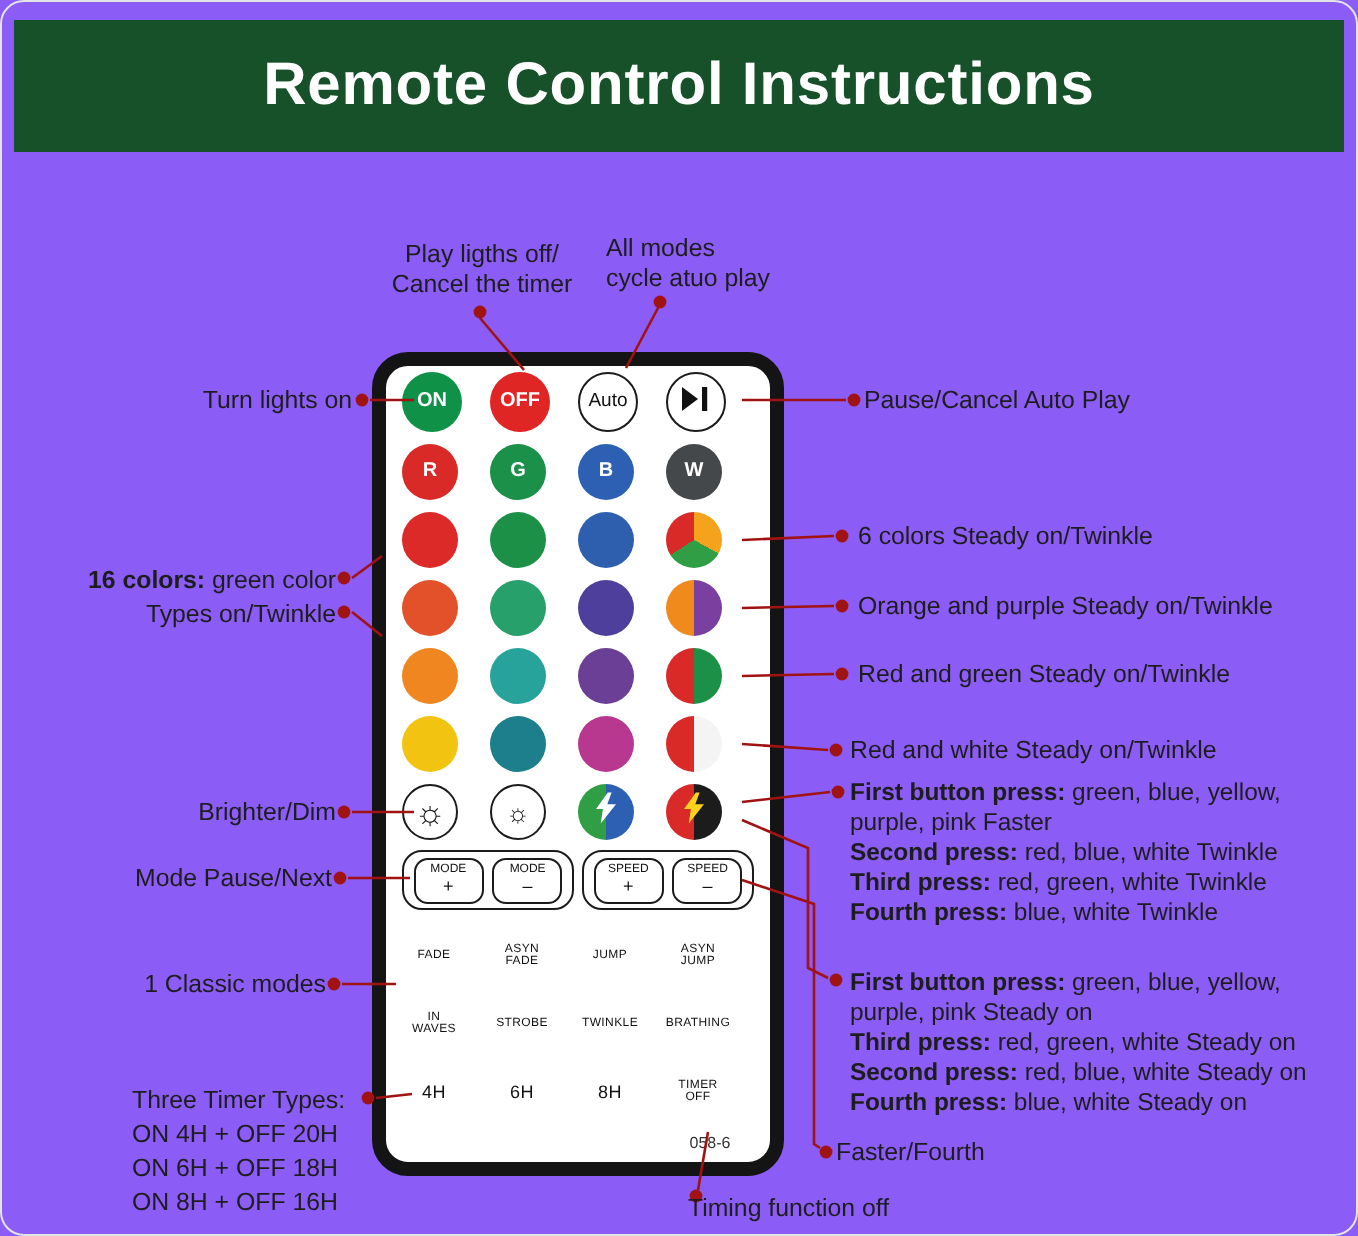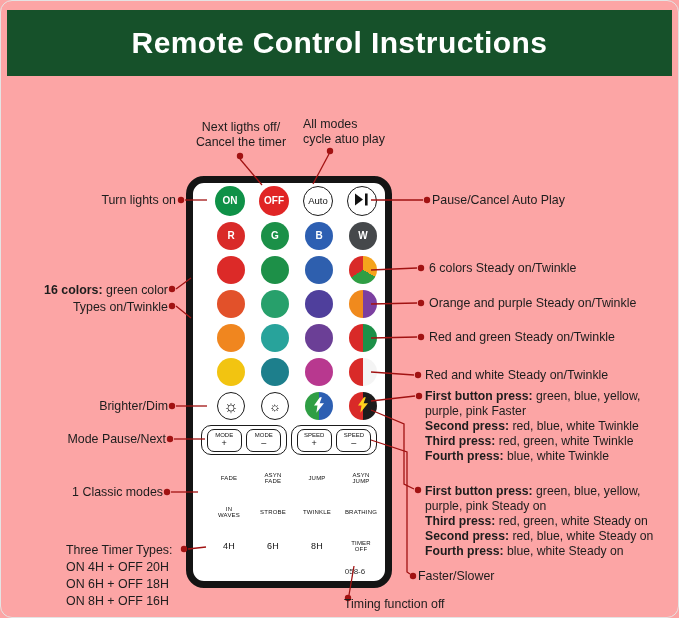--- a/index.html
+++ b/index.html
@@ -1,25 +1,25 @@
 <!DOCTYPE html>
 <html><head>
 <meta charset="utf-8">
 <style>
   html,body{margin:0;padding:0;background:#fff;}
-  .stage{position:relative;width:679px;height:618px;background:#fca5a5;overflow:hidden;
+  .stage{position:relative;width:679px;height:618px;background:#8b5cf6;overflow:hidden;
          font-family:"Liberation Sans", sans-serif;color:#1d1d1d;}
   .frame{position:absolute;inset:0;border:1px solid #e4e4e4;border-radius:12px;pointer-events:none;z-index:9;}
   .banner{position:absolute;left:7px;right:7px;top:10px;height:66px;background:#16512a;
           display:flex;align-items:center;justify-content:center;z-index:1;}
   .banner h1{margin:0;font-size:30px;font-weight:700;color:#ffffff;letter-spacing:.4px;}
   .remote{position:absolute;left:186px;top:176px;width:206px;height:412px;background:#ffffff;
           border:7px solid #141414;border-radius:18px;box-sizing:border-box;z-index:2;}
   .rrow{position:absolute;left:8px;right:8px;display:flex;justify-content:space-between;}
-  .cell{width:44px;display:flex;align-items:center;justify-content:flex-end;}
+  .cell{width:44px;display:flex;align-items:center;justify-content:flex-start;}
   .cbtn{border-radius:50%;display:flex;flex-direction:column;align-items:center;justify-content:center;
         position:relative;box-sizing:border-box;line-height:1;}
   .outlined{border:1.5px solid #1b1b1b;background:#fff;}
   .blabel{font-weight:700;font-size:10px;}
   .blabel.plain{font-weight:400;font-size:9.5px;color:#111;}
   .tline{display:block;font-size:6px;color:#111;text-align:center;letter-spacing:.2px;}
   .tline.big{font-size:9px;}
   .mode-row{position:absolute;left:8px;right:8px;top:242px;height:30px;display:flex;justify-content:space-between;}
   .mode-group{width:86px;border:1.5px solid #1b1b1b;border-radius:10px;display:flex;align-items:center;
               justify-content:space-evenly;box-sizing:border-box;background:#fff;}
@@ -307,21 +307,21 @@
       <circle cx="421" cy="337" r="3.2"></circle>
       <circle cx="418" cy="375" r="3.2"></circle>
       <circle cx="419" cy="396" r="3.2"></circle>
       <circle cx="418" cy="490" r="3.2"></circle>
       <circle cx="413" cy="576" r="3.2"></circle>
       <circle cx="348" cy="598" r="3.2"></circle>
     </g>
   </svg>
 
   <div class="lbl center" style="left:178px;top:120px;width:126px;">
-    <div>Next ligths off/</div>
+    <div>Play ligths off/</div>
     <div>Cancel the timer</div>
   </div>
   <div class="lbl" style="left:303px;top:117px;">
     <div>All modes</div>
     <div>cycle atuo play</div>
   </div>
 
   <div class="lbl ralign" style="right:503px;top:193px;">Turn lights on</div>
   <div class="lbl ralign" style="right:511px;top:282px;line-height:17px;">
     <div><b>16 colors:</b><span> green color</span></div>
@@ -349,15 +349,15 @@
       <div><b>Third press:</b> red, green, white Twinkle</div>
       <div><b>Fourth press:</b> blue, white Twinkle</div>
     </div>
   <div class="lbl" style="left:425px;top:484px;font-size:12.2px;">
       <div><b>First button press:</b> green, blue, yellow,</div>
       <div>purple, pink Steady on</div>
       <div><b>Third press:</b> red, green, white Steady on</div>
       <div><b>Second press:</b> red, blue, white Steady on</div>
       <div><b>Fourth press:</b> blue, white Steady on</div>
     </div>
-  <div class="lbl" style="left:418px;top:569px;">Faster/Slower</div>
+  <div class="lbl" style="left:418px;top:569px;">Faster/Fourth</div>
   <div class="lbl" style="left:344px;top:597px;">Timing function off</div>
 </div>
 
 </body></html>

